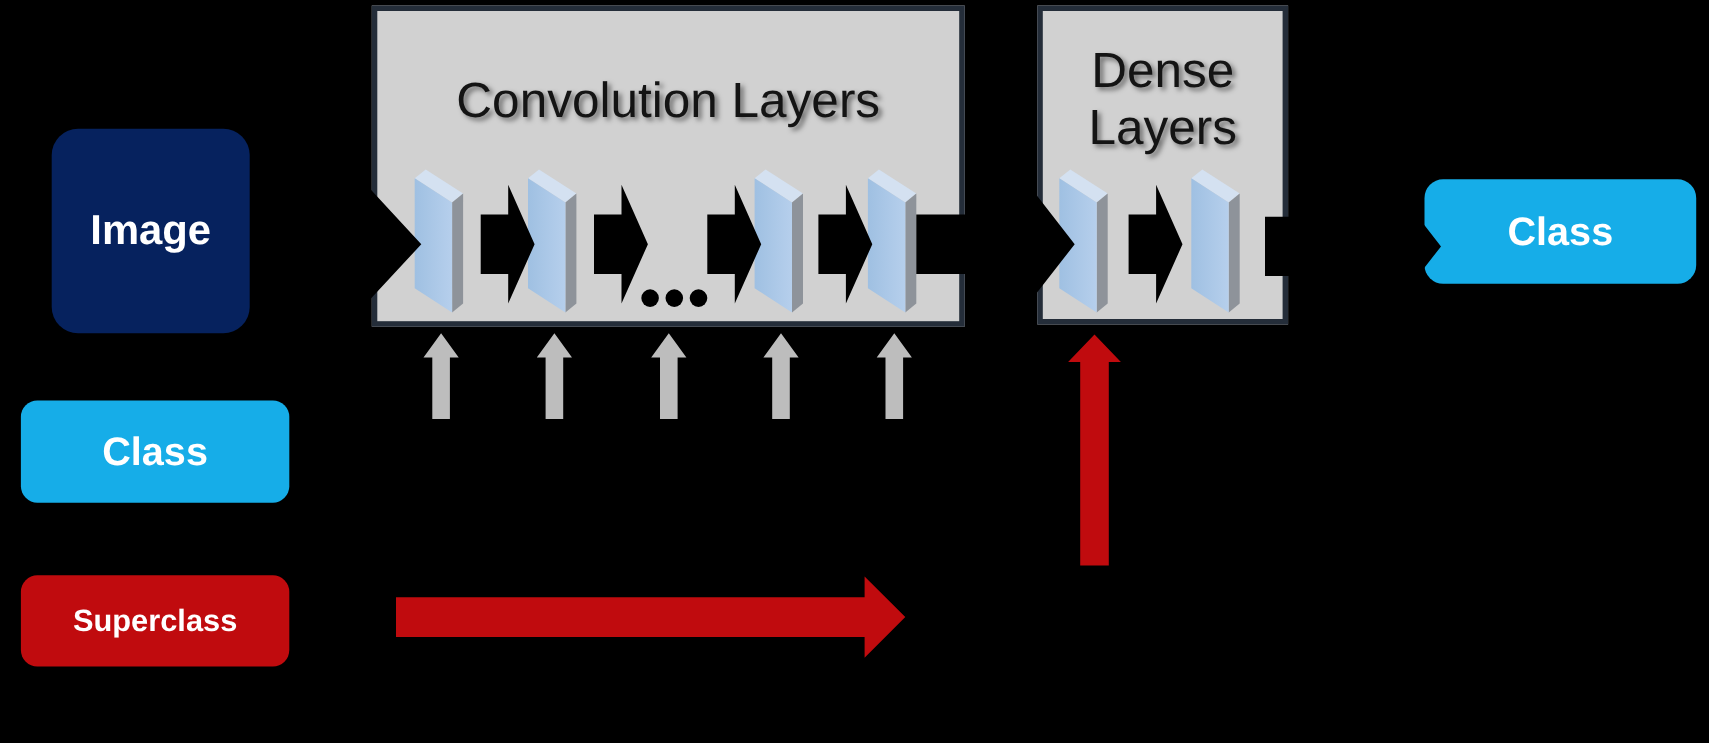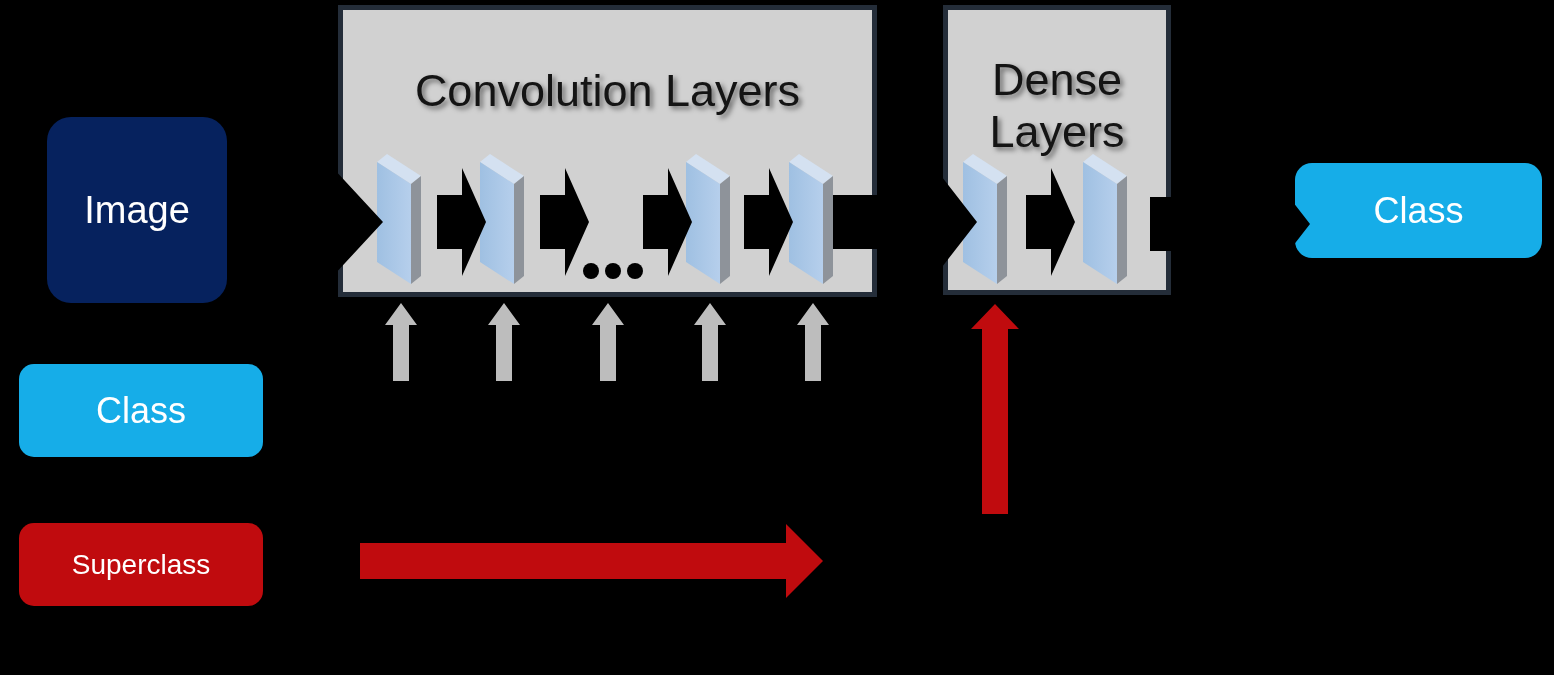--- a/index.html
+++ b/index.html
@@ -23,21 +23,21 @@
     position:relative;
     width:1554px;height:675px;
     background:var(--background);
     overflow:hidden;
     font-family:"Liberation Sans","DejaVu Sans",sans-serif;
   }
   .node{
     position:absolute;
     display:flex;align-items:center;justify-content:center;
     color:var(--label-text);
-    font-weight:normal;
+    font-weight:bold;
     z-index:1;
   }
   .node-image{
     left:47px;top:117px;width:180px;height:186px;
     background:var(--image-node);
     border-radius:24px;
     font-size:38px;
   }
   .node-class-left{
     left:19px;top:364px;width:244px;height:93px;
@@ -70,21 +70,21 @@
     position:absolute;
     left:0;right:0;
     text-align:center;
     color:var(--title-text);
     font-size:45px;
     line-height:52px;
     text-shadow:3px 3px 5px rgba(0,0,0,0.5);
     white-space:nowrap;
   }
   .block-conv .block-title{top:55px;}
-  .block-dense .block-title{top:44px;white-space:normal;padding:0 20px;}
+  .block-dense .block-title{top:28px;white-space:normal;padding:0 20px;}
   svg.overlay{
     position:absolute;left:0;top:0;
     z-index:3;
     pointer-events:none;
   }
 </style>
 </head>
 <body>
 
 <div class="stage">

